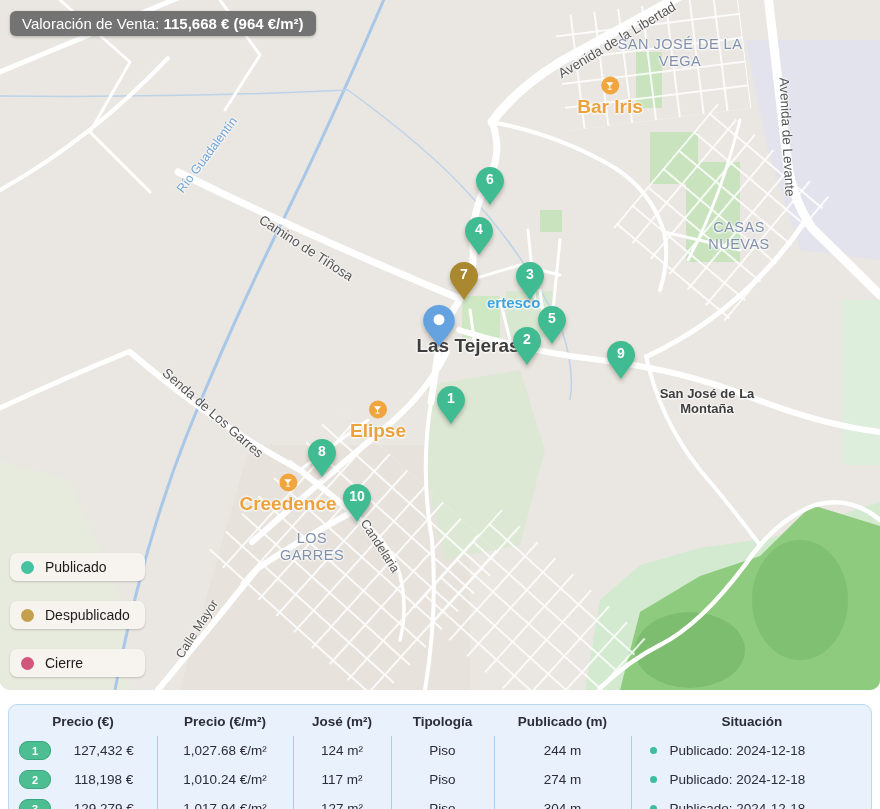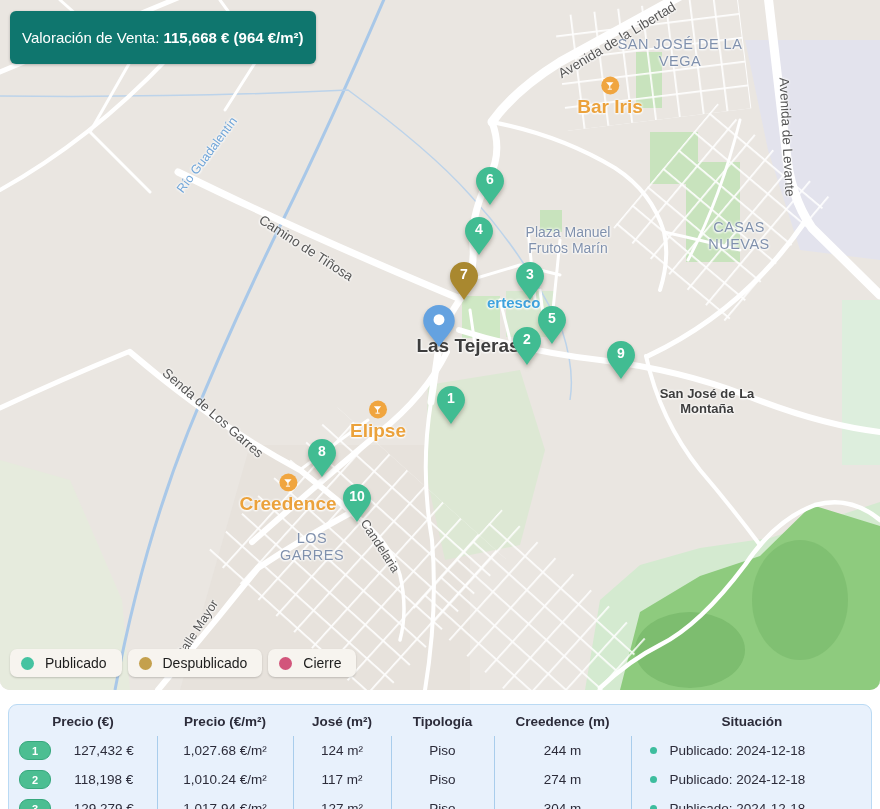--- a/index.html
+++ b/index.html
@@ -28,25 +28,25 @@
     filter:drop-shadow(0 3px 2px rgba(70,60,45,.35));cursor:pointer;}
   .pin svg{width:100%;height:100%;display:block;}
   .pin .num{position:absolute;top:4px;left:0;width:100%;text-align:center;color:#fff;
     font-weight:bold;font-size:14px;}
   .pin-publicado path{fill:#41bc92;}
   .pin-despublicado path{fill:#a9882f;}
   .bluepin{position:absolute;width:32px;height:42px;transform:translate(-50%,-100%);
     filter:drop-shadow(0 3px 2px rgba(70,60,45,.35));}
   .bluepin svg{width:100%;height:100%;display:block;}
   
-  .badge{position:absolute;left:10px;top:11px;background:#0f766e;color:#fff;border-radius:6px;
-    padding:18px 12px;font-size:15px;box-shadow:0 1px 3px rgba(0,0,0,.25);}
+  .badge{position:absolute;left:10px;top:11px;background:#737373;color:#fff;border-radius:6px;
+    padding:4px 12px;font-size:15px;box-shadow:0 1px 3px rgba(0,0,0,.25);}
   .badge b{font-weight:bold;}
   
-  .legend{position:absolute;left:10px;bottom:13px;display:flex;gap:6px;}
+  .legend{position:absolute;left:10px;bottom:13px;display:flex;gap:20px;flex-direction:column;}
   .chip{background:#f7f4ef;border-radius:7px;padding:6px 15px 6px 11px;display:flex;
     align-items:center;gap:11px;font-size:14px;color:#1d1d1d;box-shadow:0 1px 2px rgba(0,0,0,.18);}
   .chip .dot{width:13px;height:13px;border-radius:50%;}
   
   .table-wrap{margin:14px 8px 0 8px;background:#e8f1fc;border:1px solid #badaf4;
     border-radius:9px;overflow:hidden;}
   table{width:100%;border-collapse:collapse;font-size:13.5px;color:#2c2c3a;table-layout:fixed;}
   th{font-weight:bold;padding:9px 0 7px 0;text-align:center;}
   td{padding:5px 0;text-align:center;}
   tbody td + td{border-left:1.5px solid #a9cdec;margin-top:10px;}
@@ -124,21 +124,20 @@
       <path d="M60,0 L130,62 L90,132 L150,192" stroke-width="3"></path>
       <path d="M220,0 L260,55 L225,110" stroke-width="3"></path>
     </g>
   </svg>
 
   <div class="mlabel street-label" style="left:617px;top:40px;transform:translate(-50%,-50%) rotate(-31deg);font-size:13.5px;">Avenida de la Libertad</div>
   <div class="mlabel wrap area-label" style="left:680px;top:53px;width:125px;">SAN JOSÉ DE LA VEGA</div>
   <div class="mlabel street-label" style="left:787px;top:137px;transform:translate(-50%,-50%) rotate(87deg);font-size:13.5px;">Avenida de Levante</div>
   <div class="mlabel river-label" style="left:207px;top:155px;transform:translate(-50%,-50%) rotate(-53deg);">Río Guadalentín</div>
   <div class="mlabel street-label" style="left:306px;top:248px;transform:translate(-50%,-50%) rotate(33deg);font-size:13.5px;">Camino de Tiñosa</div>
-  <div class="mlabel wrap area-label" style="left:568px;top:240px;width:120px;font-size:14px;letter-spacing:0;">Plaza Manuel Frutos Marín</div>
   <div class="mlabel wrap area-label" style="left:739px;top:236px;width:85px;">CASAS NUEVAS</div>
   <div class="mlabel shop-label" style="left:487px;top:294px;text-align:center;">ertesco</div>
   <div class="mlabel town-label" style="left:468px;top:346px;font-size:19px;">Las Tejeras</div>
   <div class="mlabel wrap town-label" style="left:707px;top:402px;width:115px;font-size:13px;">San José de La Montaña</div>
   <div class="mlabel street-label" style="left:213px;top:413px;transform:translate(-50%,-50%) rotate(41deg);font-size:13.5px;">Senda de Los Garres</div>
   <div class="mlabel wrap area-label" style="left:312px;top:547px;width:85px;">LOS GARRES</div>
   <div class="mlabel street-label" style="left:380px;top:546px;transform:translate(-50%,-50%) rotate(57deg);">Candelaria</div>
   <div class="mlabel street-label" style="left:197px;top:629px;transform:translate(-50%,-50%) rotate(-57deg);">Calle Mayor</div>
 
   <div class="poi" style="left:610px;top:97px;">
@@ -269,21 +268,21 @@
       <col style="width:103px">
         <col style="width:137px">
         <col style="width:242px">
     </colgroup>
     <thead>
       <tr>
         <th>Precio (€)</th>
         <th>Precio (€/m²)</th>
         <th>José (m²)</th>
         <th>Tipología</th>
-        <th>Creedence (m)</th>
+        <th>Publicado (m)</th>
         <th>Situación</th>
       </tr>
     </thead>
     <tbody>
       <tr>
         <td>
             <div class="cell-id">
           <span class="idpill">1</span>
           <span class="v">127,432 €</span>
         </div>

